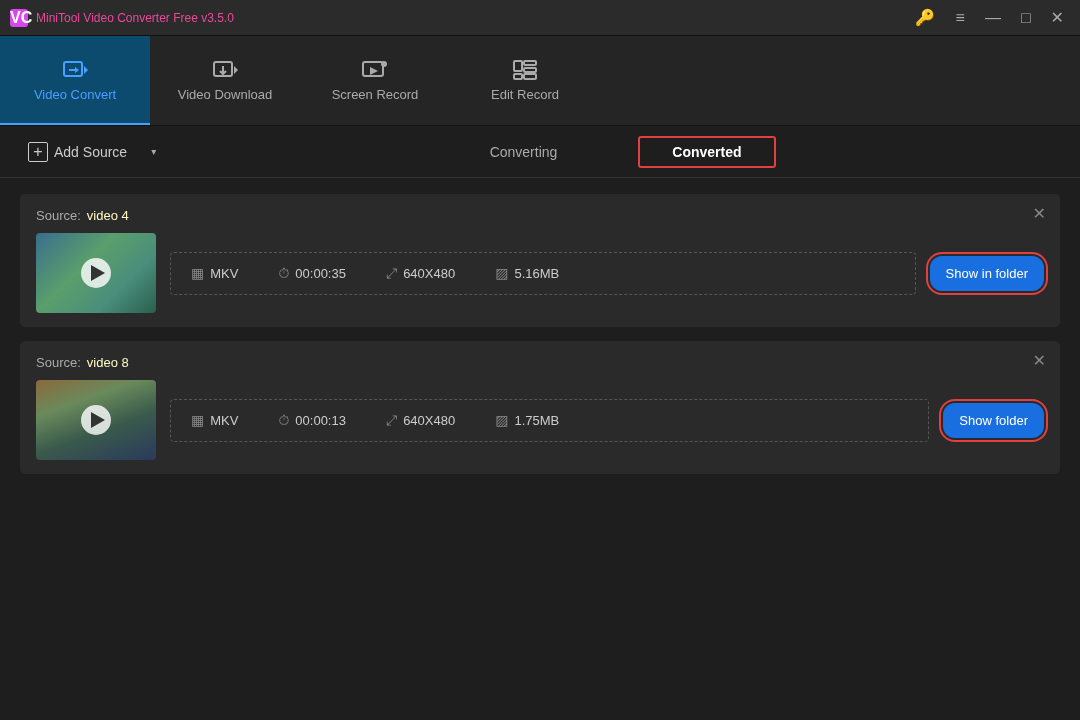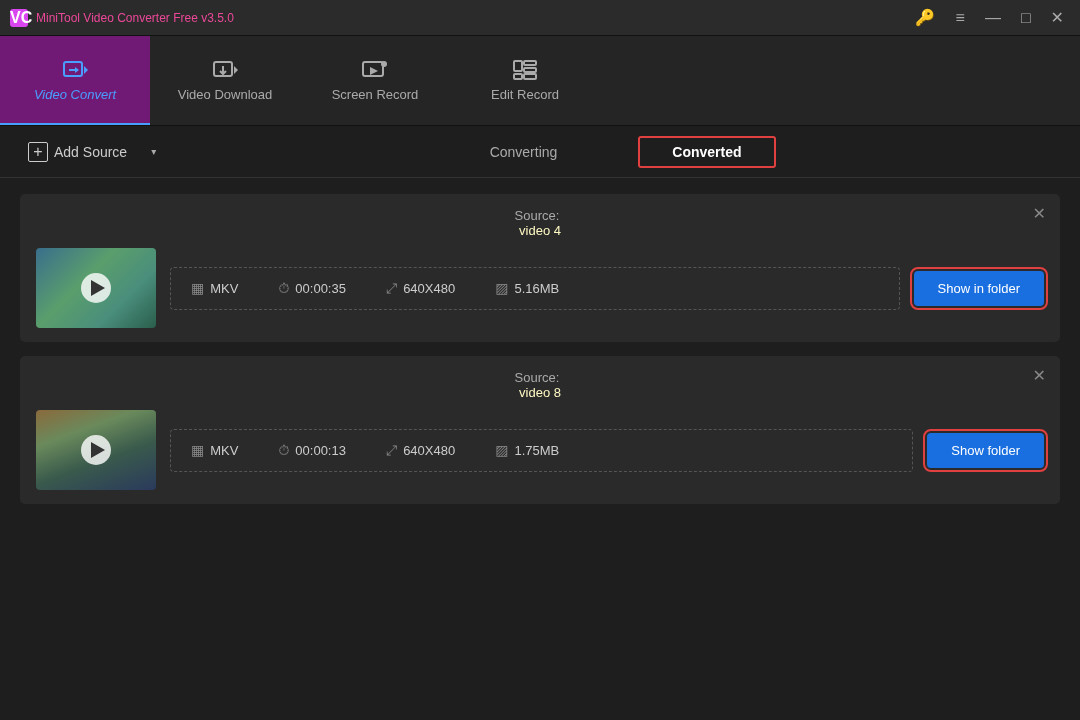--- a/index.html
+++ b/index.html
@@ -67,22 +67,21 @@
       justify-content: center;
       width: 150px;
       cursor: pointer;
       gap: 6px;
       color: #aaa;
       font-size: 13px;
       position: relative;
     }
     .nav-item.active {
       color: #4a9eff;
-      background: #701a75;
-      font-style: italic;
+      background: #0c4a6e;
     }
     .nav-item.active::after {
       content: '';
       position: absolute;
       bottom: 0;
       left: 0;
       right: 0;
       height: 2px;
       background: #4a9eff;
     }
@@ -163,21 +162,20 @@
     .video-card {
       background: #2a2a2a;
       border-radius: 5px;
       padding: 14px 16px;
       position: relative;
     }
     .card-header {
       display: flex;
       align-items: center;
       margin-bottom: 10px;
-      flex-direction: column;
     }
     .card-source-label {
       font-size: 13px;
       color: #aaa;
       margin-right: 6px;
     }
     .card-source-name {
       font-size: 13px;
       color: #fef9c3;
       font-weight: 500;
@@ -251,22 +249,22 @@
     }
     .fi-icon {
       color: #888;
       font-size: 14px;
     }
 
     .show-folder-btn {
       background: #1a6fe0;
       color: white;
       border: none;
-      border-radius: 4px;
-      padding: 10px 24px;
+      border-radius: 12px;
+      padding: 10px 16px;
       font-size: 13px;
       cursor: pointer;
       white-space: nowrap;
       outline: 2px solid #e04040;
       outline-offset: 2px;
     }
 
     
     .icon-svg {
       display: inline-flex;

